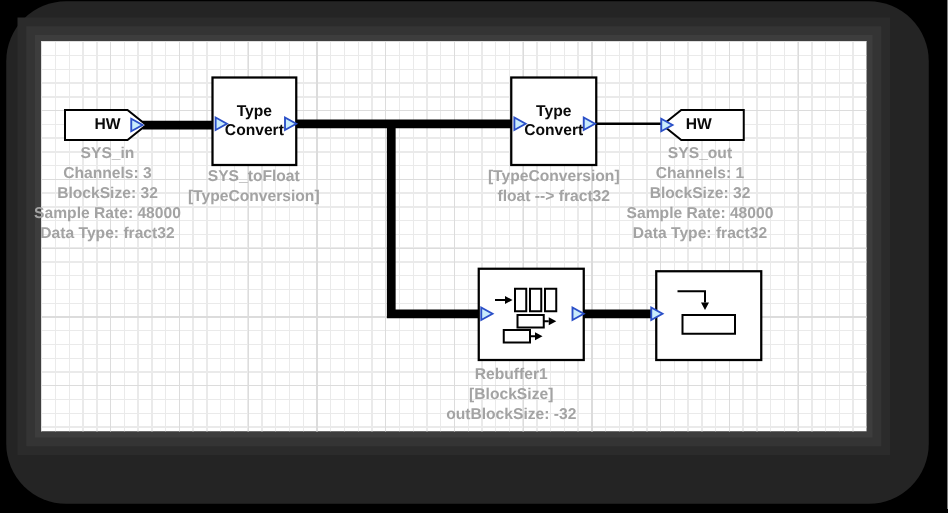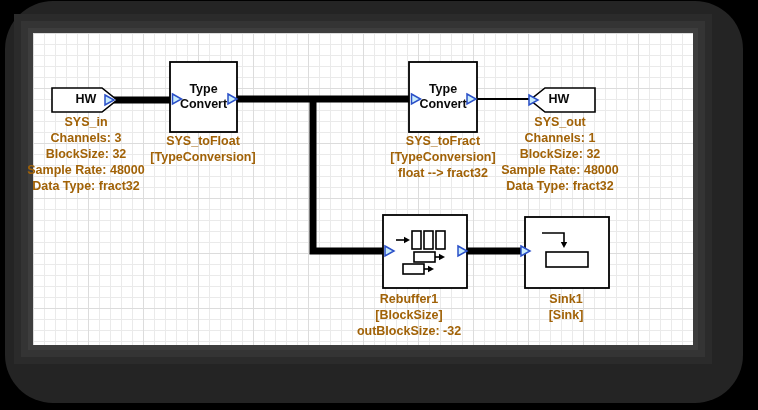--- a/index.html
+++ b/index.html
@@ -17,21 +17,21 @@
     background-color:#ffffff;
     background-image:
       repeating-linear-gradient(to right,#dcdcdc 0 1px,transparent 1px 55px),
       repeating-linear-gradient(to bottom,#dcdcdc 0 1px,transparent 1px 55px),
       repeating-linear-gradient(to right,#eaeaea 0 1px,transparent 1px 11px),
       repeating-linear-gradient(to bottom,#eaeaea 0 1px,transparent 1px 11px);
     box-shadow:0 0 0 5px #3d3d3d,0 0 0 12px #343434,0 0 0 19px #2b2b2b;
   }
   svg.shapes{position:absolute;left:0;top:0;width:758px;height:410px;}
   .lbl{
-    position:absolute;color:#a16207;font-size:12.5px;font-weight:700;
+    position:absolute;color:#a3a3a3;font-size:12.5px;font-weight:700;
     line-height:16px;text-align:center;white-space:nowrap;
   }
   .lbl div{white-space:nowrap;}
   .title{
     position:absolute;color:#0a0a0a;font-size:12.5px;font-weight:700;
     line-height:15px;text-align:center;
   }
 </style>
 </head>
 <body>
@@ -105,37 +105,32 @@
     <div>Sample Rate: 48000</div>
     <div>Data Type: fract32</div>
   </div>
 
   <div class="lbl" style="left:133px;top:133px;width:140px;">
     <div>SYS_toFloat</div>
     <div>[TypeConversion]</div>
   </div>
 
   <div class="lbl" style="left:373px;top:133px;width:140px;">
-    <div>SYS_toFract</div>
     <div>[TypeConversion]</div>
     <div>float --&gt; fract32</div>
   </div>
 
   <div class="lbl" style="left:490px;top:114px;width:140px;text-align:center;">
     <div>SYS_out</div>
     <div>Channels: 1</div>
     <div>BlockSize: 32</div>
     <div>Sample Rate: 48000</div>
     <div>Data Type: fract32</div>
   </div>
 
   <div class="lbl" style="left:339px;top:291px;width:140px;">
     <div>Rebuffer1</div>
     <div>[BlockSize]</div>
     <div>outBlockSize: -32</div>
   </div>
 
-  <div class="lbl" style="left:496px;top:291px;width:140px;">
-    <div>Sink1</div>
-    <div>[Sink]</div>
-  </div>
 
 </div>
 
 </body></html>

